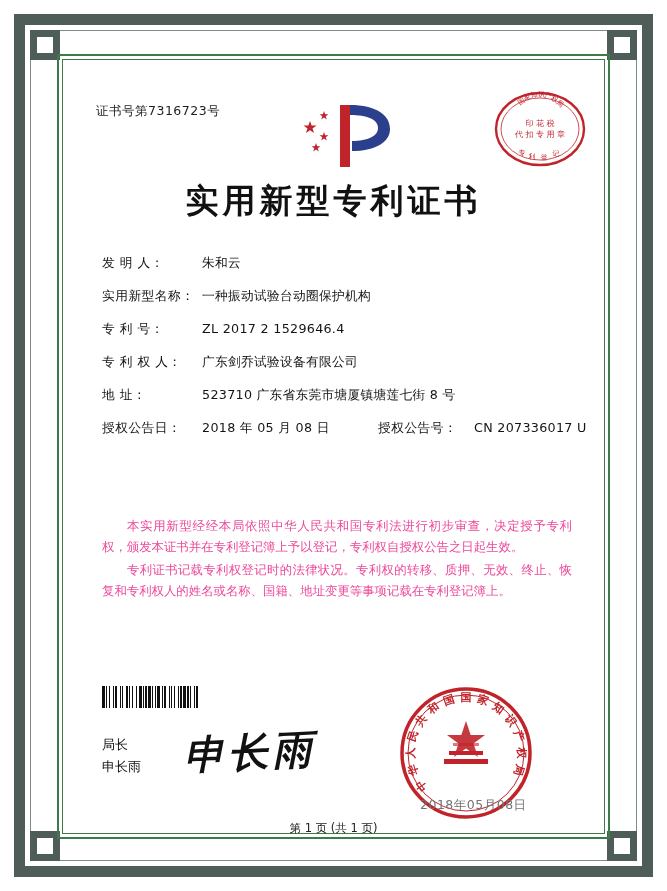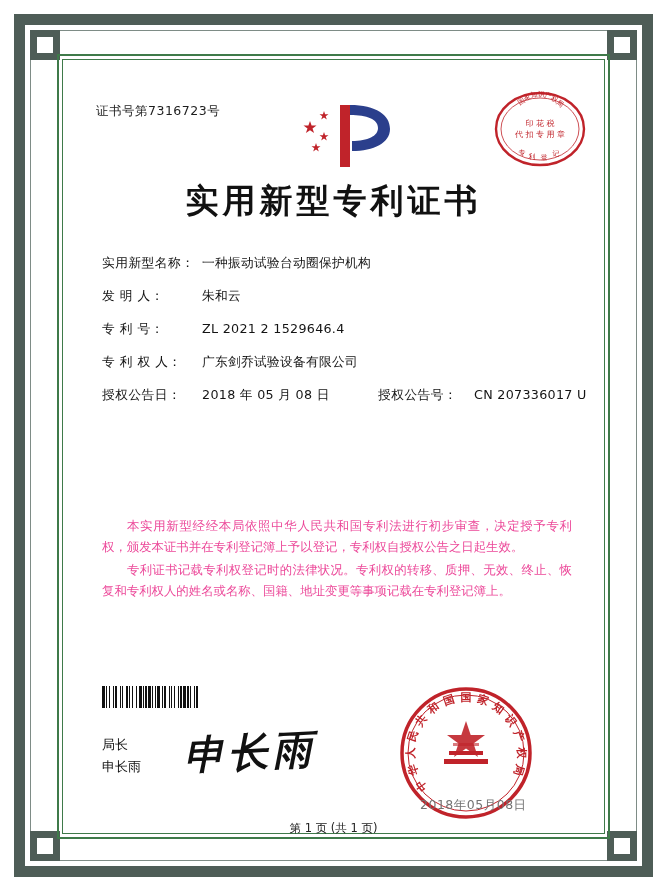--- a/index.html
+++ b/index.html
@@ -277,40 +277,44 @@
           <text x="64" y="75" text-anchor="middle">记</text>
         </g>
       </svg>
     </div>
 
     <div class="title">实用新型专利证书</div>
 
     <div class="fields">
 
       <div class="field">
+        <span class="lbl">发 明 人：</span>
+        <span class="val">朱和云</span>
+      </div>
+
+      <div class="field">
         <span class="lbl">实用新型名称：</span>
         <span class="val">一种振动试验台动圈保护机构</span>
       </div>
 
       <div class="field">
-        <span class="lbl">发 明 人：</span>
-        <span class="val">朱和云</span>
-      </div>
-
-      <div class="field">
         <span class="lbl">专 利 号：</span>
-        <span class="val">ZL 2021 2 1529646.4</span>
+        <span class="val">ZL 2017 2 1529646.4</span>
       </div>
 
 
       <div class="field">
         <span class="lbl">专 利 权 人：</span>
         <span class="val">广东剑乔试验设备有限公司</span>
       </div>
 
+      <div class="field">
+        <span class="lbl">地 址：</span>
+        <span class="val">523710 广东省东莞市塘厦镇塘莲七街 8 号</span>
+      </div>
 
       <div class="field">
         <span class="lbl">授权公告日：</span>
         <span class="val">2018 年 05 月 08 日</span>
         <span class="lbl2">授权公告号：</span>
         <span class="val2">CN 207336017 U</span>
       </div>
 
     </div>
 

